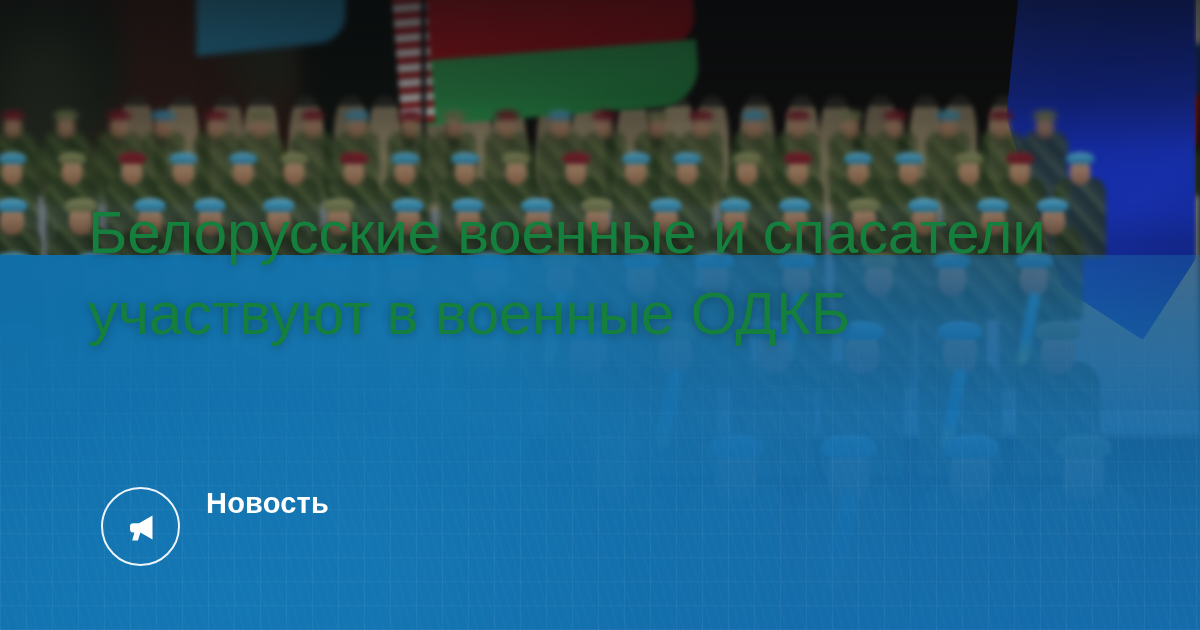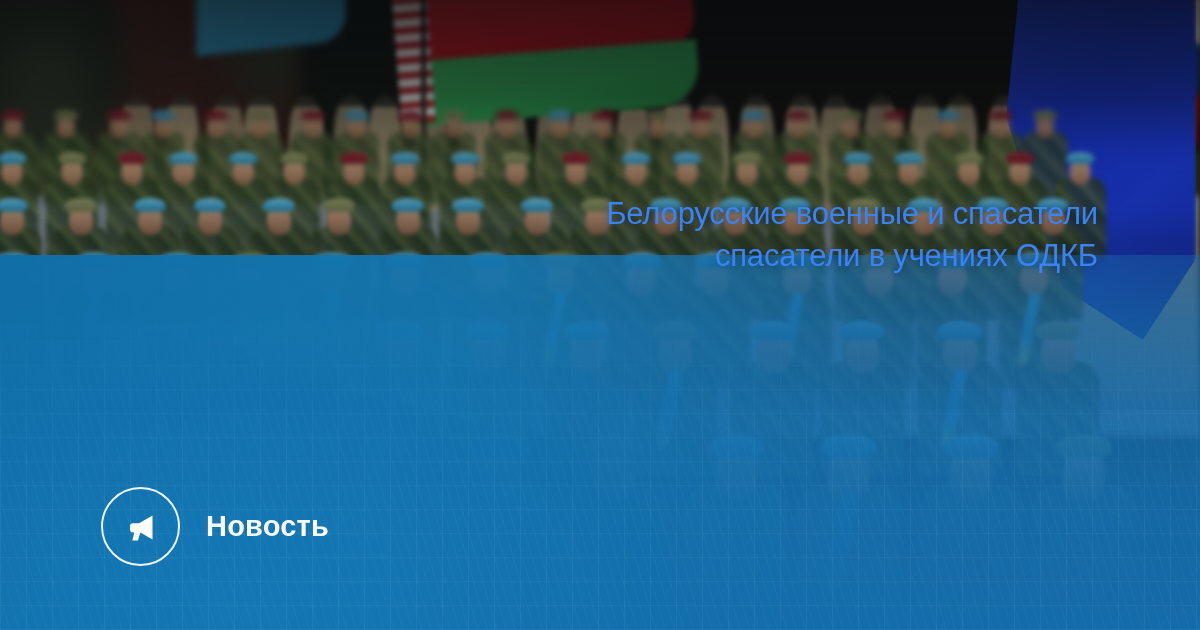--- a/index.html
+++ b/index.html
@@ -232,33 +232,32 @@
   }
   .logo svg { display:block; }
   .logo-text {
     color:#ffffff; font-size:31px; font-weight:700;
     letter-spacing:.5px; line-height:1;
   }
 
   .headline {
     position:absolute; left:88px; top:193px;
     width:1010px;
-    color:#3b82f6;
-    font-size:31px;
+    color:#15803d;
+    font-size:60px;
     font-weight:400;
     line-height:1.345;
     letter-spacing:-.2px;
     text-shadow:0 1px 10px rgba(0,0,0,.30);
-    text-align:right;
   }
   .headline span { display:block; white-space:nowrap; }
 
   .badge {
     position:absolute; left:101px; top:487px;
-    display:flex; align-items:center; gap:26px;
+    display:flex; gap:26px;
   }
   .badge-circle {
     width:79px; height:79px; border-radius:50%;
     border:2px solid rgba(255,255,255,.92);
     display:flex; align-items:center; justify-content:center;
   }
   .badge-label {
     color:#ffffff; font-size:29px; font-weight:700; letter-spacing:.2px;
   }
 </style>
@@ -824,21 +823,21 @@
 
   <div class="shade-top"></div>
   <div class="shade-title"></div>
   <div class="blue-wash"></div>
   <div class="blue-pool"></div>
   <div class="blue-grid"></div>
 
 
   <h1 class="headline">
     <span>Белорусские военные и спасатели</span>
-    <span>спасатели в учениях ОДКБ</span>
+    <span>участвуют в военные ОДКБ</span>
   </h1>
 
   <div class="badge">
     <span class="badge-circle">
       <svg width="40" height="40" viewBox="0 0 40 40" aria-hidden="true">
         <path fill="#ffffff" d="M31.5 8.5 L18.0 16.2 L12.0 16.2
                                 C10.3 16.2 9.0 17.5 9.0 19.2
                                 L9.0 22.4 C9.0 24.1 10.3 25.4 12.0 25.4
                                 L13.4 25.4 L11.2 33.6 L16.9 33.6 L19.4 25.4
                                 L31.5 32.6 Z"></path>

